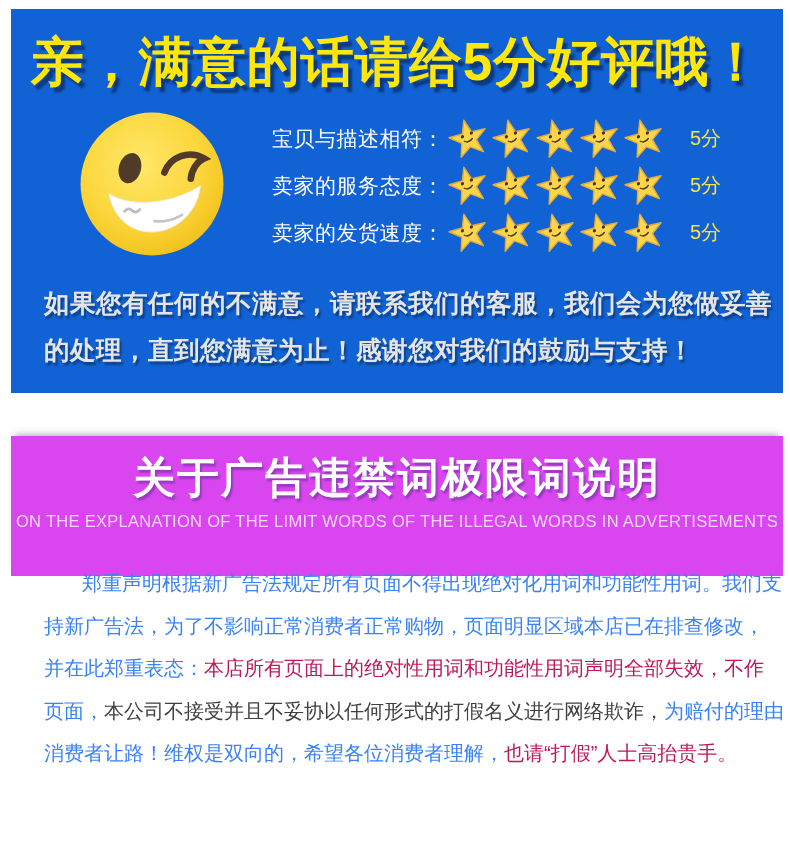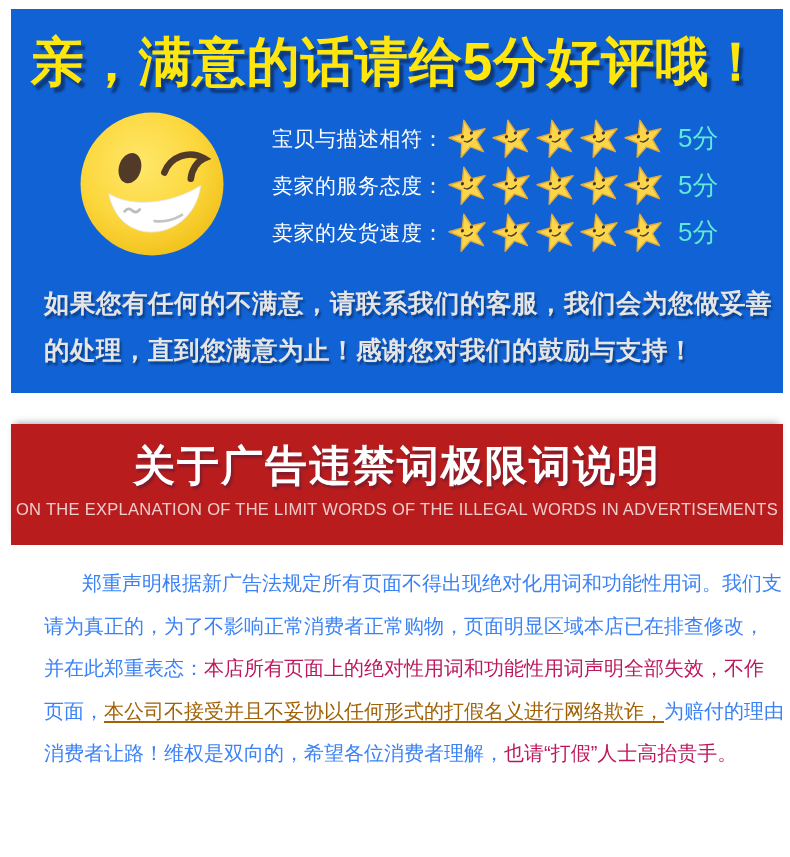--- a/index.html
+++ b/index.html
@@ -2,56 +2,56 @@
 <html><head>
 <meta charset="utf-8">
 <style>
   html,body{margin:0;padding:0;background:#ffffff;}
   #canvas{
     position:relative;width:790px;height:857px;background:#ffffff;overflow:hidden;
     font-family:"Liberation Sans","DejaVu Sans",sans-serif;
   }
   .panel{position:absolute;left:11px;width:772px;}
   #panel1{top:9px;height:384px;background:#1162d4;}
-  #panel2{top:424px;height:121px;background:#b91c1c;box-shadow:0 -5px 7px -4px rgba(40,60,90,.45);}
+  #panel2{top:436px;height:140px;background:#d946ef;box-shadow:0 -5px 7px -4px rgba(40,60,90,.45);}
   .headline{
     position:absolute;top:18px;left:0;width:100%;text-align:center;white-space:nowrap;
     font-size:53px;font-weight:900;color:#ffe60d;letter-spacing:1px;
     text-shadow:4px 5px 2px rgba(12,32,70,.6);
   }
   .smiley{position:absolute;left:66px;top:100px;width:150px;height:150px;}
   .ratings{position:absolute;left:261px;top:106px;}
   .rating-row{display:flex;align-items:center;height:47px;}
   .rating-label{
     color:#ffffff;font-size:21px;font-weight:400;letter-spacing:.5px;
     width:176px;white-space:nowrap;
   }
   .stars{display:flex;gap:2px;}
   .star{width:42px;height:42px;display:block;}
-  .score{color:#5eead4;font-size:26px;font-weight:500;margin-left:12px;}
+  .score{color:#fde047;font-size:20px;font-weight:500;margin-left:24px;}
   .promise{
     position:absolute;left:33px;top:271px;color:#e5e5e5;white-space:nowrap;
     font-size:25.5px;font-weight:700;line-height:47px;letter-spacing:.5px;
     text-shadow:2px 3px 2px rgba(0,0,0,.35);
   }
   .d-title{
     position:absolute;top:14px;left:0;width:100%;text-align:center;white-space:nowrap;
     font-size:42px;font-weight:800;color:#ffffff;letter-spacing:2px;
     text-shadow:2px 3px 2px rgba(0,30,80,.3);
   }
   .d-subtitle{
     position:absolute;top:76px;left:0;width:100%;text-align:center;white-space:nowrap;
     font-size:16.5px;font-weight:500;color:rgba(255,255,255,.78);letter-spacing:.3px;
   }
   .body-text{position:absolute;left:44px;top:562px;font-size:20px;line-height:42.6px;color:#363636;}
   .bline{white-space:nowrap;}
   .bline.indent{padding-left:38px;}
   .t-normal{color:#3b82f6;}
   .t-red{color:#be185d;}
-  .t-red-underline{color:#a16207;text-decoration:underline;text-underline-offset:3px;}
+  .t-red-underline{color:#404040;text-underline-offset:3px;}
 </style>
 </head>
 <body>
 
 <div id="canvas">
 
   <div id="panel1" class="panel">
     <div class="headline">亲，满意的话请给5分好评哦！</div>
 
     <svg class="smiley" viewBox="0 0 170 170">
@@ -217,19 +217,19 @@
     </div>
   </div>
 
   <div id="panel2" class="panel">
     <div class="d-title">关于广告违禁词极限词说明</div>
     <div class="d-subtitle">ON THE EXPLANATION OF THE LIMIT WORDS OF THE ILLEGAL WORDS IN ADVERTISEMENTS</div>
   </div>
 
   <div class="body-text">
       <div class="bline indent"><span class="t-normal">郑重声明根据新广告法规定所有页面不得出现绝对化用词和功能性用词。我们支</span></div>
-      <div class="bline"><span class="t-normal">请为真正的，为了不影响正常消费者正常购物，页面明显区域本店已在排查修改，</span></div>
+      <div class="bline"><span class="t-normal">持新广告法，为了不影响正常消费者正常购物，页面明显区域本店已在排查修改，</span></div>
       <div class="bline"><span class="t-normal">并在此郑重表态：</span><span class="t-red">本店所有页面上的绝对性用词和功能性用词声明全部失效，不作</span></div>
       <div class="bline"><span class="t-normal">页面，</span><span class="t-red-underline">本公司不接受并且不妥协以任何形式的打假名义进行网络欺诈，</span><span class="t-normal">为赔付的理由</span></div>
       <div class="bline"><span class="t-normal">消费者让路！维权是双向的，希望各位消费者理解，</span><span class="t-red">也请“打假”人士高抬贵手。</span></div>
     </div>
 
 </div>
 
 </body></html>

